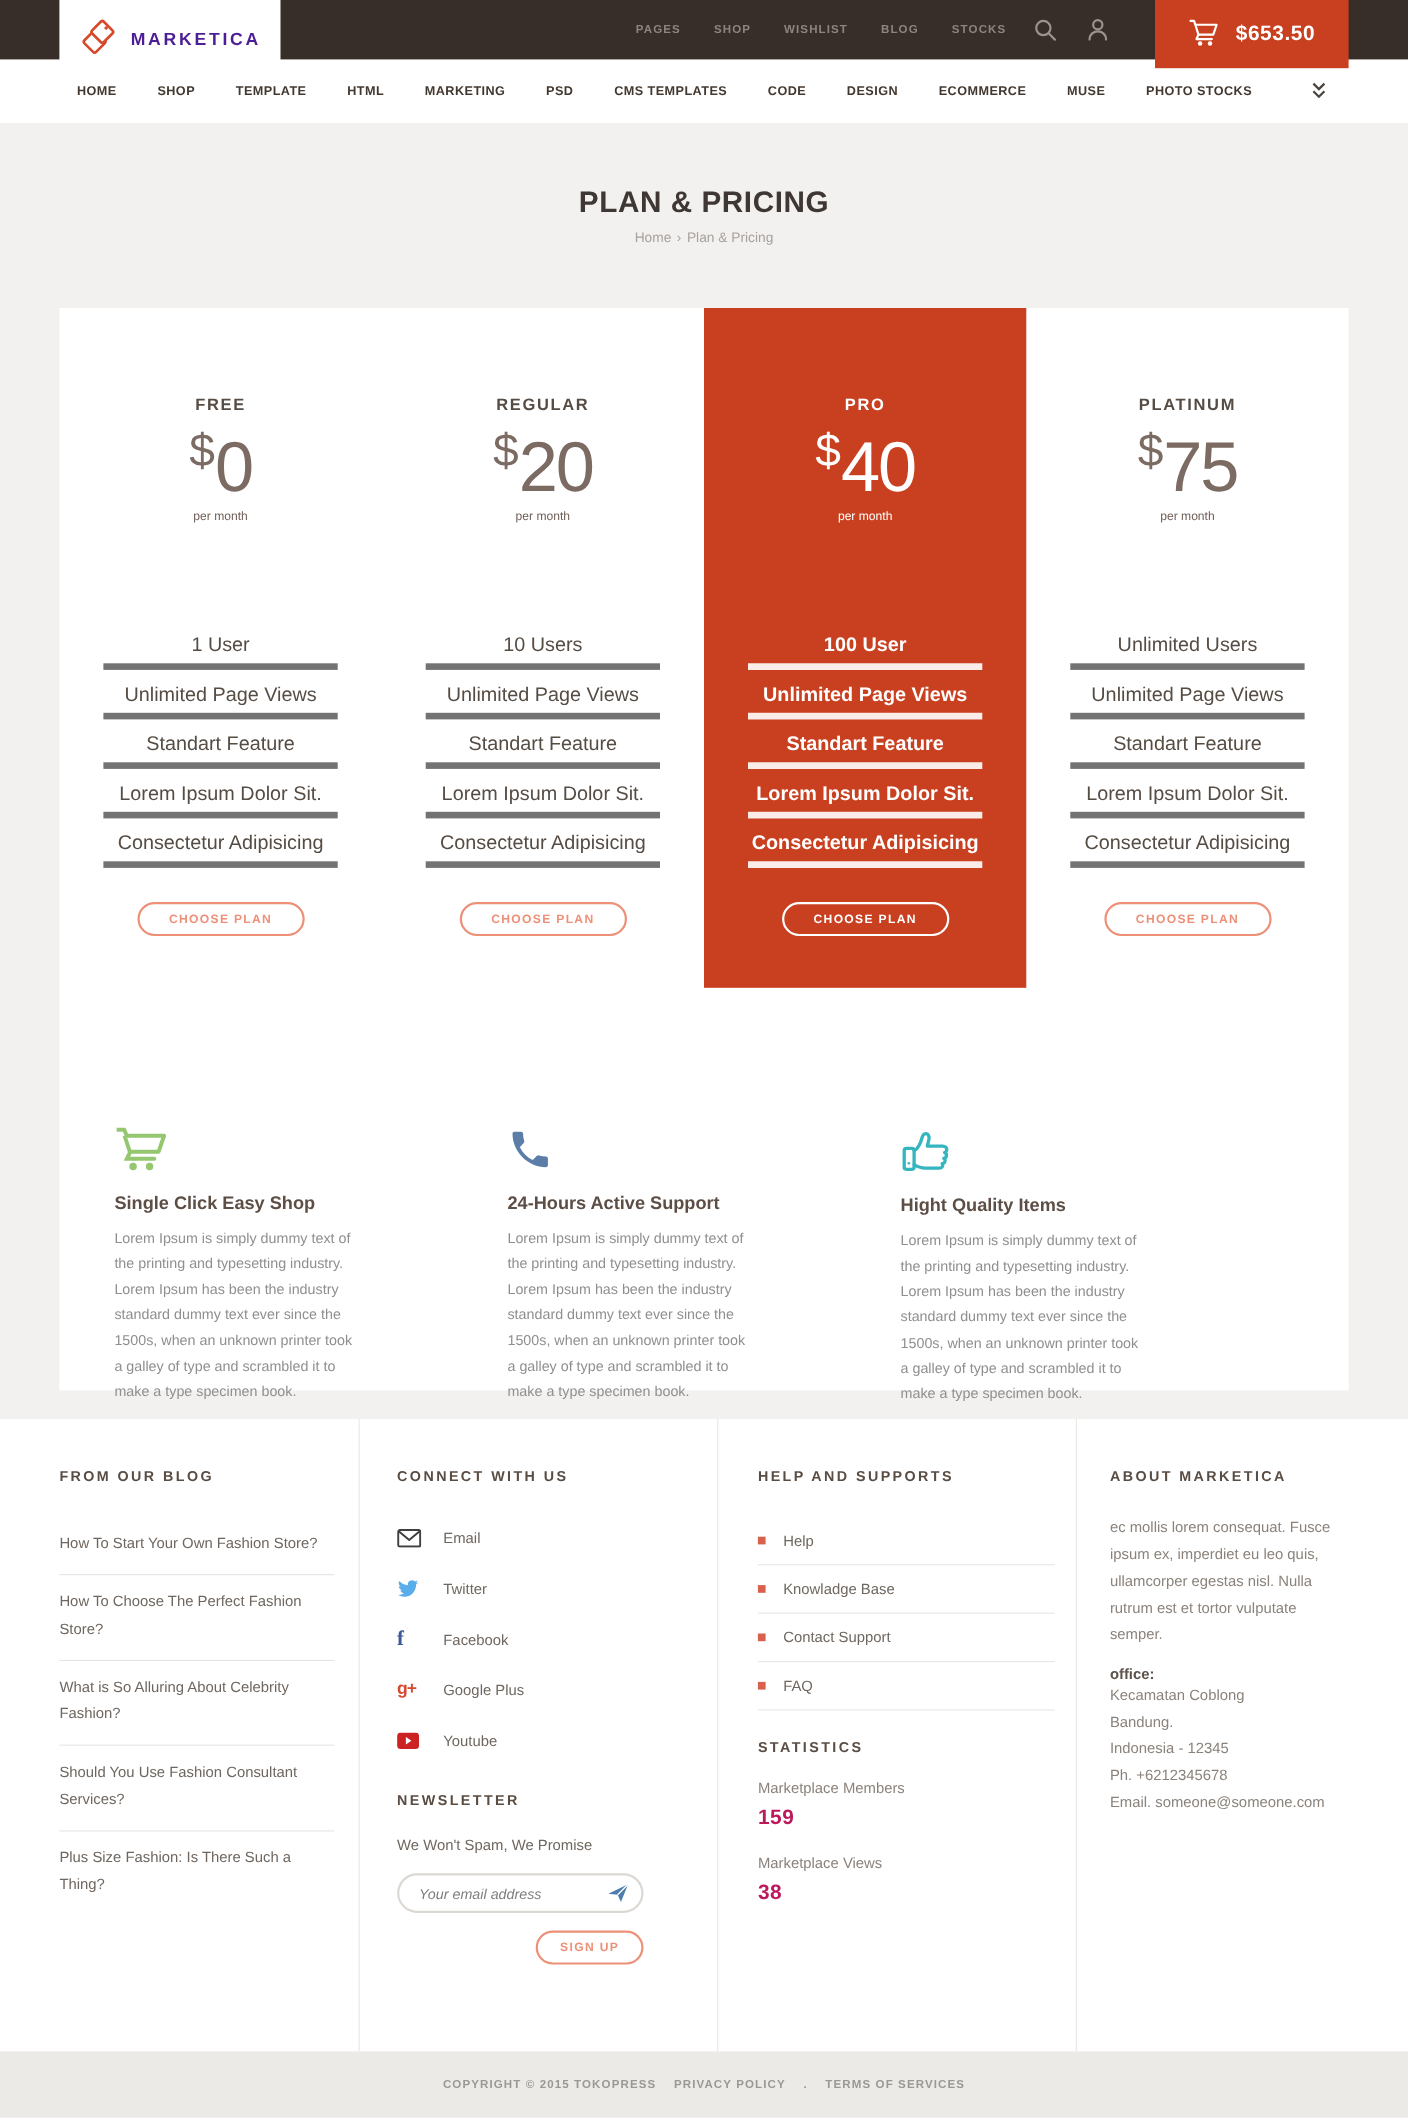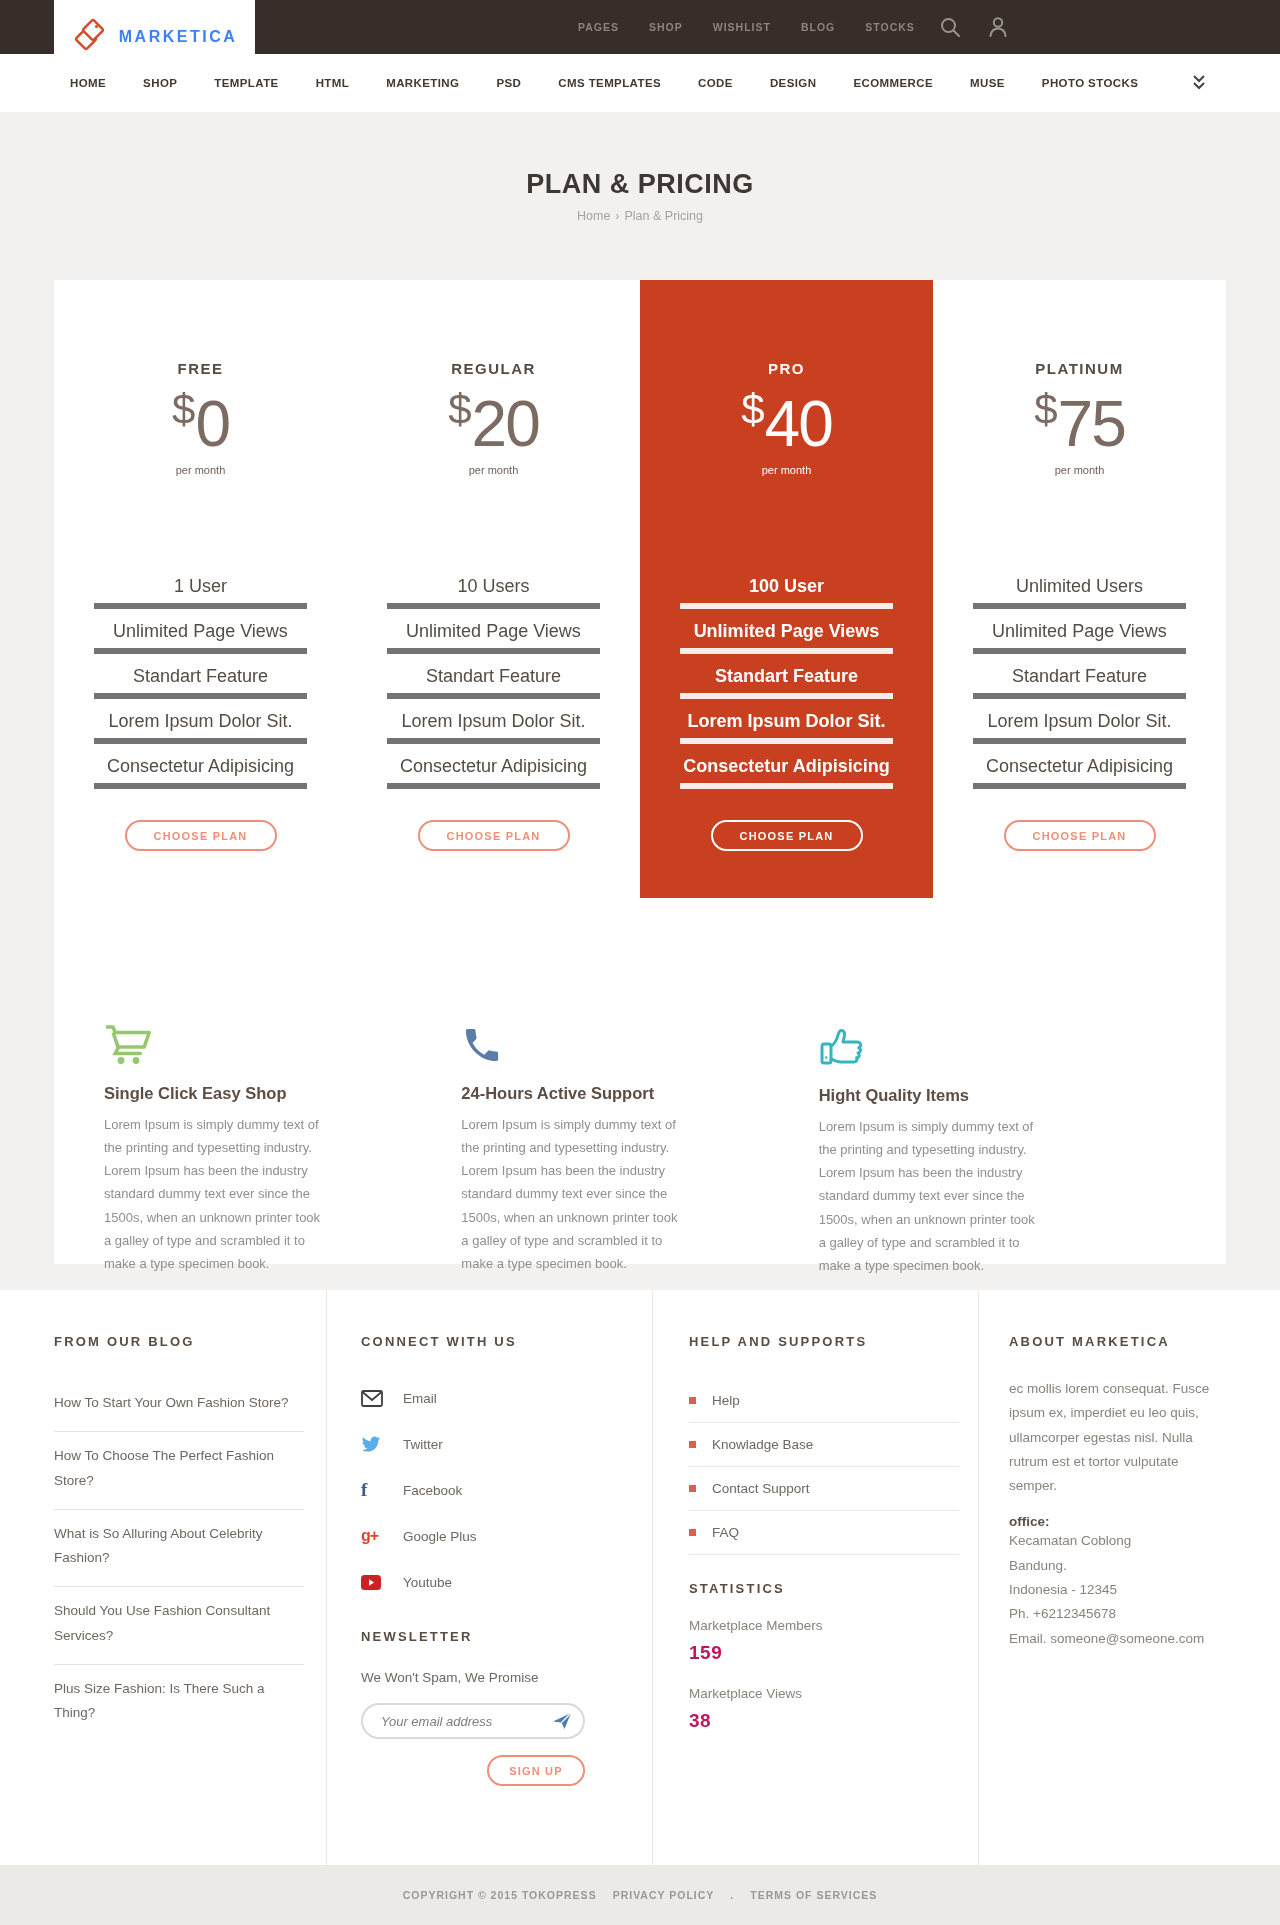--- a/index.html
+++ b/index.html
@@ -12,21 +12,21 @@
     overflow:hidden;
   }
   .page { position:relative; width:1280px; height:1925px; }
 
   
   .topbar { position:absolute; top:0; left:0; width:1280px; height:54px; background:#372e29; z-index:5; }
   .logo-box {
     position:absolute; top:0; left:54px; width:201px; height:73px; background:#fff; z-index:7;
     display:flex; align-items:center; justify-content:center; gap:11px;
   }
-  .brand { font-size:16px; font-weight:bold; letter-spacing:2.5px; color:#3b82f6; }
+  .brand { font-size:16px; font-weight:bold; letter-spacing:2.5px; color:#4c1d95; }
   .topnav { position:absolute; left:578px; top:0; height:54px; display:flex; align-items:center; gap:30px; z-index:6; }
   .topnav a { font-size:10.5px; font-weight:bold; letter-spacing:1px; color:#8d847e; text-decoration:none; cursor:pointer; }
   .topicons { position:absolute; left:938px; top:0; height:54px; display:flex; align-items:center; gap:24px; z-index:6; }
   .topicons span { cursor:pointer; display:flex; align-items:center; }
   .cart-btn {
     position:absolute; top:0; left:1050px; width:176px; height:62px; background:#c8401f; z-index:7;
     display:flex; align-items:center; justify-content:center; gap:13px; border:none; cursor:pointer;
   }
   .cart-total { color:#fff; font-size:19px; font-weight:bold; letter-spacing:0.5px; }
 
@@ -166,20 +166,34 @@
       </svg>
     </span>
     <span>
       <svg width="24" height="24" viewBox="0 0 24 24" fill="none" stroke="#9a928c" stroke-width="2">
         <circle cx="12" cy="7.5" r="4.2"></circle>
         <path d="M4.5 21c0-5 4-7.5 7.5-7.5s7.5 2.5 7.5 7.5" stroke-linecap="round"></path>
       </svg>
     </span>
   </div>
 
+  <button class="cart-btn">
+    <span>
+      <svg width="30" height="26" viewBox="0 0 30 26">
+        <g fill="none" stroke="#fff" stroke-width="2" stroke-linejoin="round">
+          <path d="M1.5 2h4l1.2 3.5"></path>
+          <path d="M6.7 5.5H26l-3 9H9.5L6.7 5.5z"></path>
+          <path d="M9.5 14.5l-1.8 4h14" stroke-linecap="round"></path>
+        </g>
+        <circle cx="11" cy="22.5" r="2" fill="#fff"></circle>
+        <circle cx="20" cy="22.5" r="2" fill="#fff"></circle>
+      </svg>
+    </span>
+    <span class="cart-total">$653.50</span>
+  </button>
 
   <nav class="mainnav">
     <a>HOME</a>
     <a>SHOP</a>
     <a>TEMPLATE</a>
     <a>HTML</a>
     <a>MARKETING</a>
     <a>PSD</a>
     <a>CMS TEMPLATES</a>
     <a>CODE</a>

